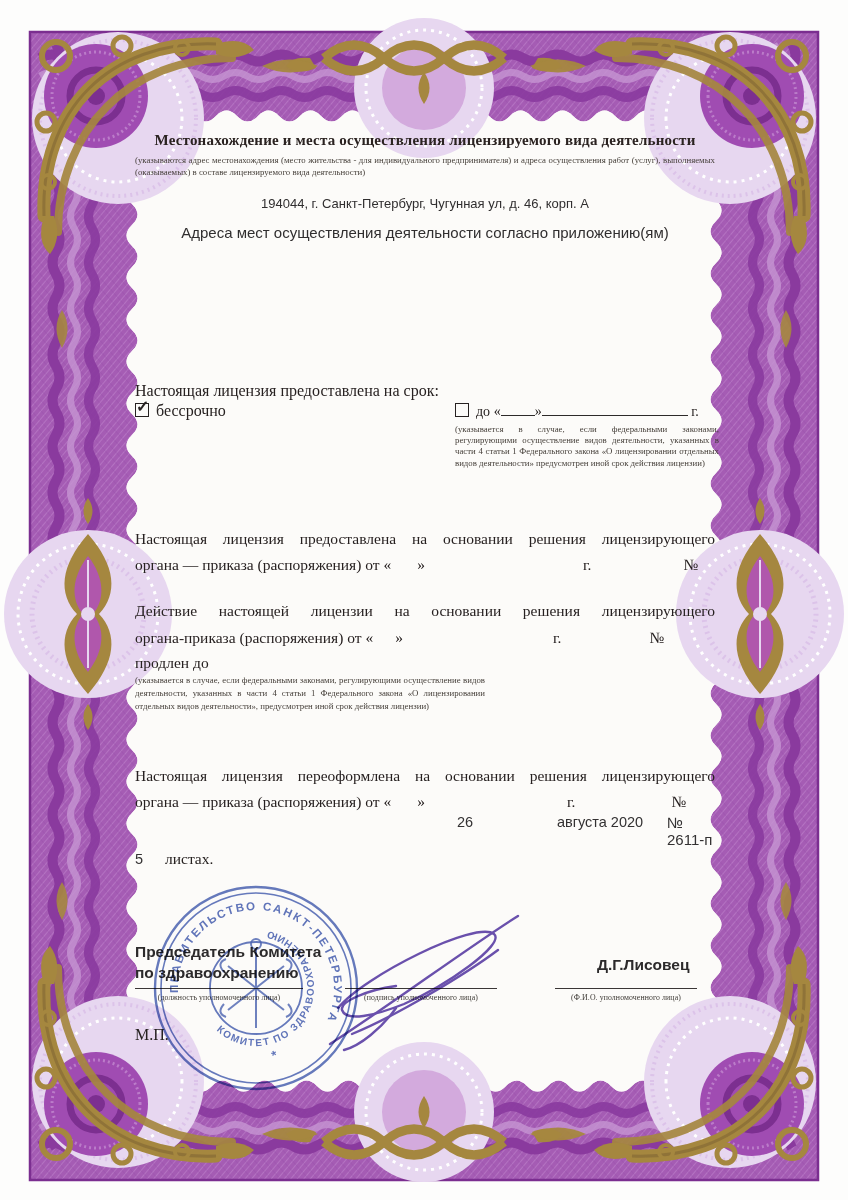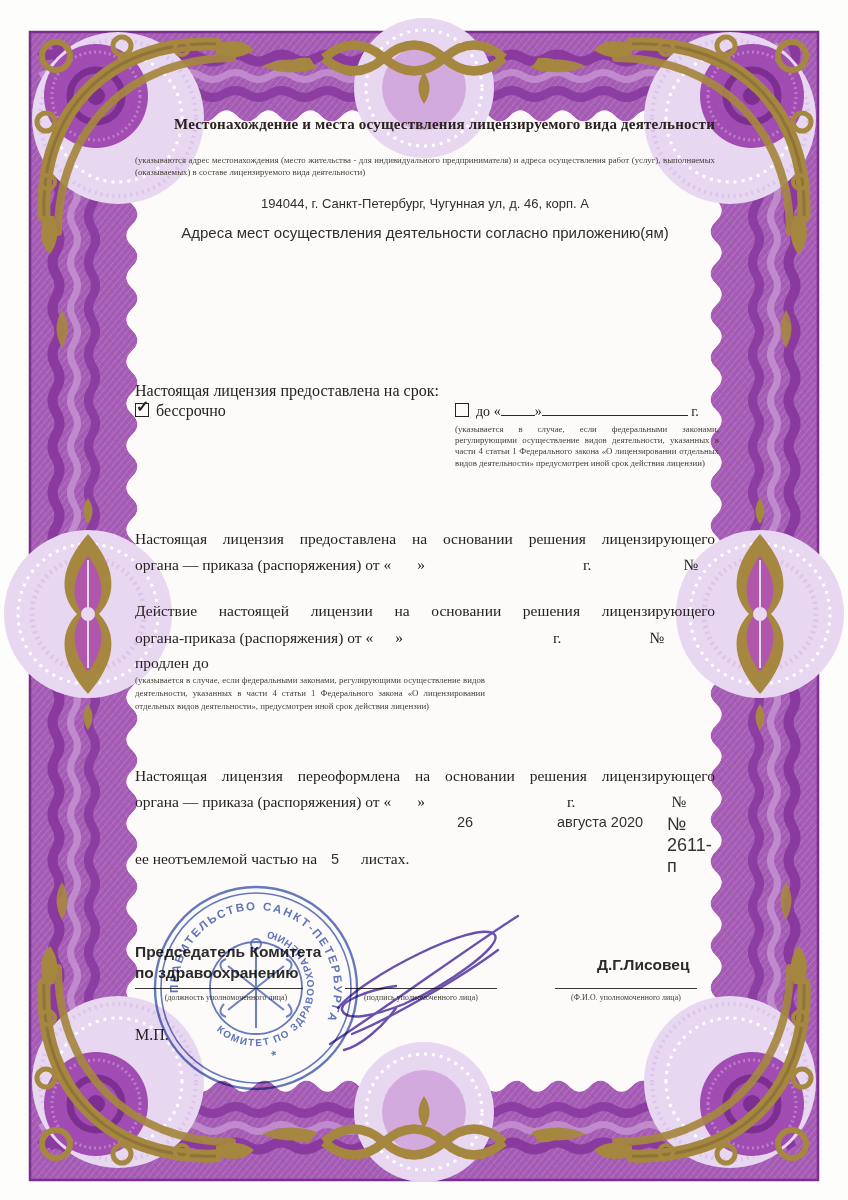--- a/index.html
+++ b/index.html
@@ -108,21 +108,21 @@
     <path d="M88,498 q9,13 0,26 q-9,-13 0,-26 Z" fill="#a5873f"></path>
     <path d="M88,704 q9,13 0,26 q-9,-13 0,-26 Z" fill="#a5873f"></path>
     <path d="M62,310 q11,18 0,38 q-11,-20 0,-38 Z" fill="#a5873f" opacity=".9"></path>
     <path d="M62,882 q11,18 0,38 q-11,-20 0,-38 Z" fill="#a5873f" opacity=".9"></path>
   </g>
   <use href="#midLeft" transform="translate(848,0) scale(-1,1)"></use>
 </svg>
 
 <div class="content">
 
-  <div class="abs center title" style="top:116px;width:580px;text-align:right;">Местонахождение и места осуществления лицензируемого вида деятельности</div>
+  <div class="abs center title" style="top:132px;width:580px;">Местонахождение и места осуществления лицензируемого вида деятельности</div>
   <div class="abs fineprint" style="top:155px;width:580px;">(указываются адрес местонахождения (место жительства - для индивидуального предпринимателя) и адреса осуществления работ (услуг), выполняемых (оказываемых) в составе лицензируемого вида деятельности)</div>
 
   <div class="abs center sans" style="top:196px;width:580px;font-size:13px;color:#302e2f;">194044, г. Санкт-Петербург, Чугунная ул, д. 46, корп. А</div>
   <div class="abs center sans" style="top:224px;width:580px;font-size:15px;color:#302e2f;">Адреса мест осуществления деятельности согласно приложению(ям)</div>
 
   <div class="abs body-line" style="top:378px;font-size:16px;">Настоящая лицензия предоставлена на срок:</div>
 
   <div class="abs" style="top:402px;font-size:16px;">
     <span class="cbx checked"></span><span>бессрочно</span>
   </div>
@@ -147,41 +147,40 @@
   <div class="abs body-line" style="top:650px;">продлен до</div>
   <div class="abs fineprint" style="top:674px;width:350px;line-height:13px;">(указывается в случае, если федеральными законами, регулирующими осуществление видов деятельности, указанных в части 4 статьи 1 Федерального закона «О лицензировании отдельных видов деятельности», предусмотрен иной срок действия лицензии)</div>
 
   <div class="abs body-line jline" style="top:762px;width:580px;line-height:27px;">Настоящая лицензия переоформлена на основании решения лицензирующего</div>
   <div class="abs body-line" style="top:789px;width:580px;white-space:nowrap;">
     <span>органа — приказа (распоряжения) от</span>
     <span>«</span><span class="sp" style="width:26px;"></span><span>»</span><span class="sp" style="width:142px;"></span><span>г.</span><span class="sp" style="width:96px;"></span><span>№</span>
   </div>
   <div class="abs typed center" style="top:814px;left:300px;width:60px;font-size:14.5px;">26</div>
   <div class="abs typed center" style="top:814px;left:400px;width:130px;font-size:14.5px;">августа 2020</div>
-  <div class="abs typed" style="top:814px;left:532px;font-size:18px;">№ 2611-п</div>
+  <div class="abs typed" style="top:814px;left:532px;font-size:15px;">№ 2611-п</div>
 
   <div class="abs" style="top:846px;width:580px;">
     <div style="display:flex;line-height:26px;font-size:15.5px;">
-      <span style="width:196px;">ее неотъемлемой частью на</span>
       <span class="typed" style="width:30px;font-size:14.5px;">5</span>
       <span>листах.</span>
     </div>
   </div>
 
   <div class="abs sans" style="top:941px;font-size:15.5px;font-weight:700;line-height:21px;color:#2c2a2b;">
     <div>Председатель Комитета</div>
     <div>по здравоохранению</div>
   </div>
   <div class="abs sans" style="top:956px;left:462px;font-size:15.5px;font-weight:700;color:#2c2a2b;">Д.Г.Лисовец</div>
 
   <div class="sigline" style="top:988px;left:0;width:168px;"></div>
   <div class="sigline" style="top:988px;left:210px;width:152px;"></div>
   <div class="sigline" style="top:988px;left:420px;width:142px;"></div>
 
-  <div class="sigcap" style="top:993px;left:7px;width:168px;">(должность уполномоченного лица)</div>
+  <div class="sigcap" style="top:993px;left:0;width:168px;">(должность уполномоченного лица)</div>
   <div class="sigcap" style="top:993px;left:210px;width:152px;">(подпись уполномоченного лица)</div>
   <div class="sigcap" style="top:993px;left:420px;width:142px;">(Ф.И.О. уполномоченного лица)</div>
 
   <div class="abs" style="top:1026px;font-size:16px;">М.П.</div>
 </div>
 
 <svg id="stamp-svg" style="left:150px;top:882px;" width="212" height="212" viewBox="0 0 212 212" xmlns="http://www.w3.org/2000/svg">
   <defs>
     <path id="outerArc" d="M28,106 A78,78 0 1,1 184,106 A78,78 0 1,1 28,106"></path>
     <path id="innerArc" d="M48,106 A58,58 0 1,0 164,106 A58,58 0 1,0 48,106"></path>

